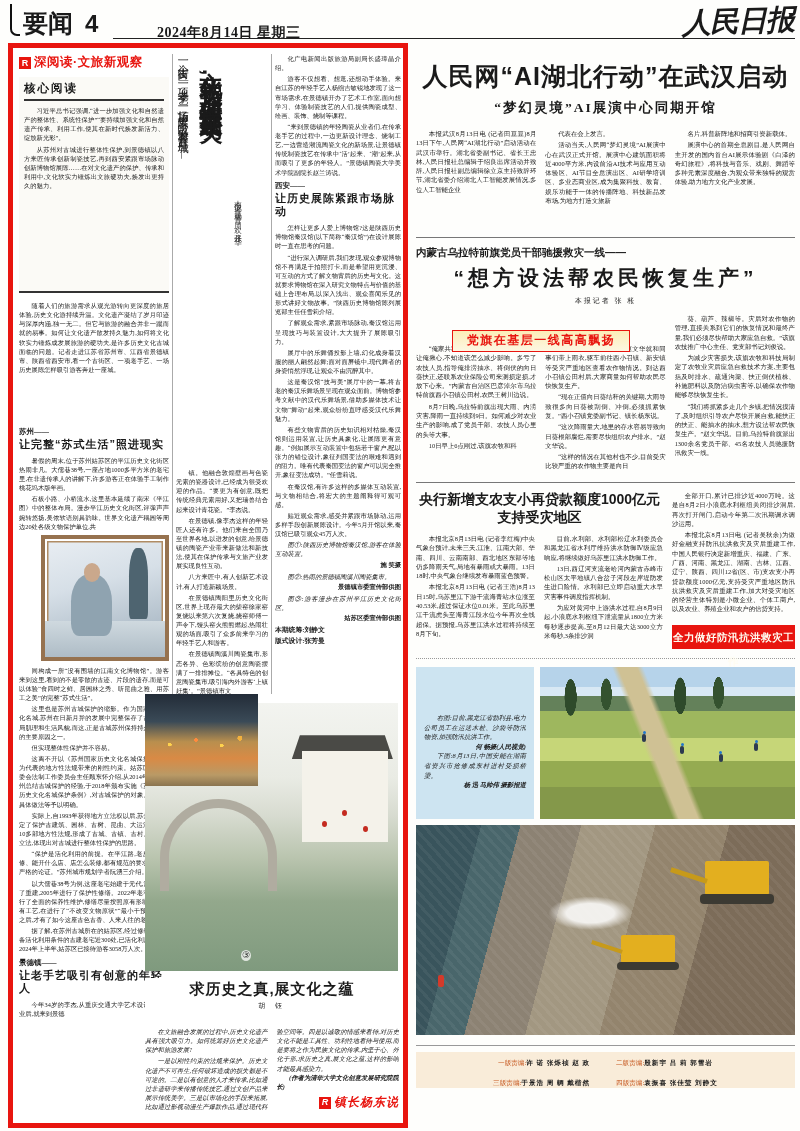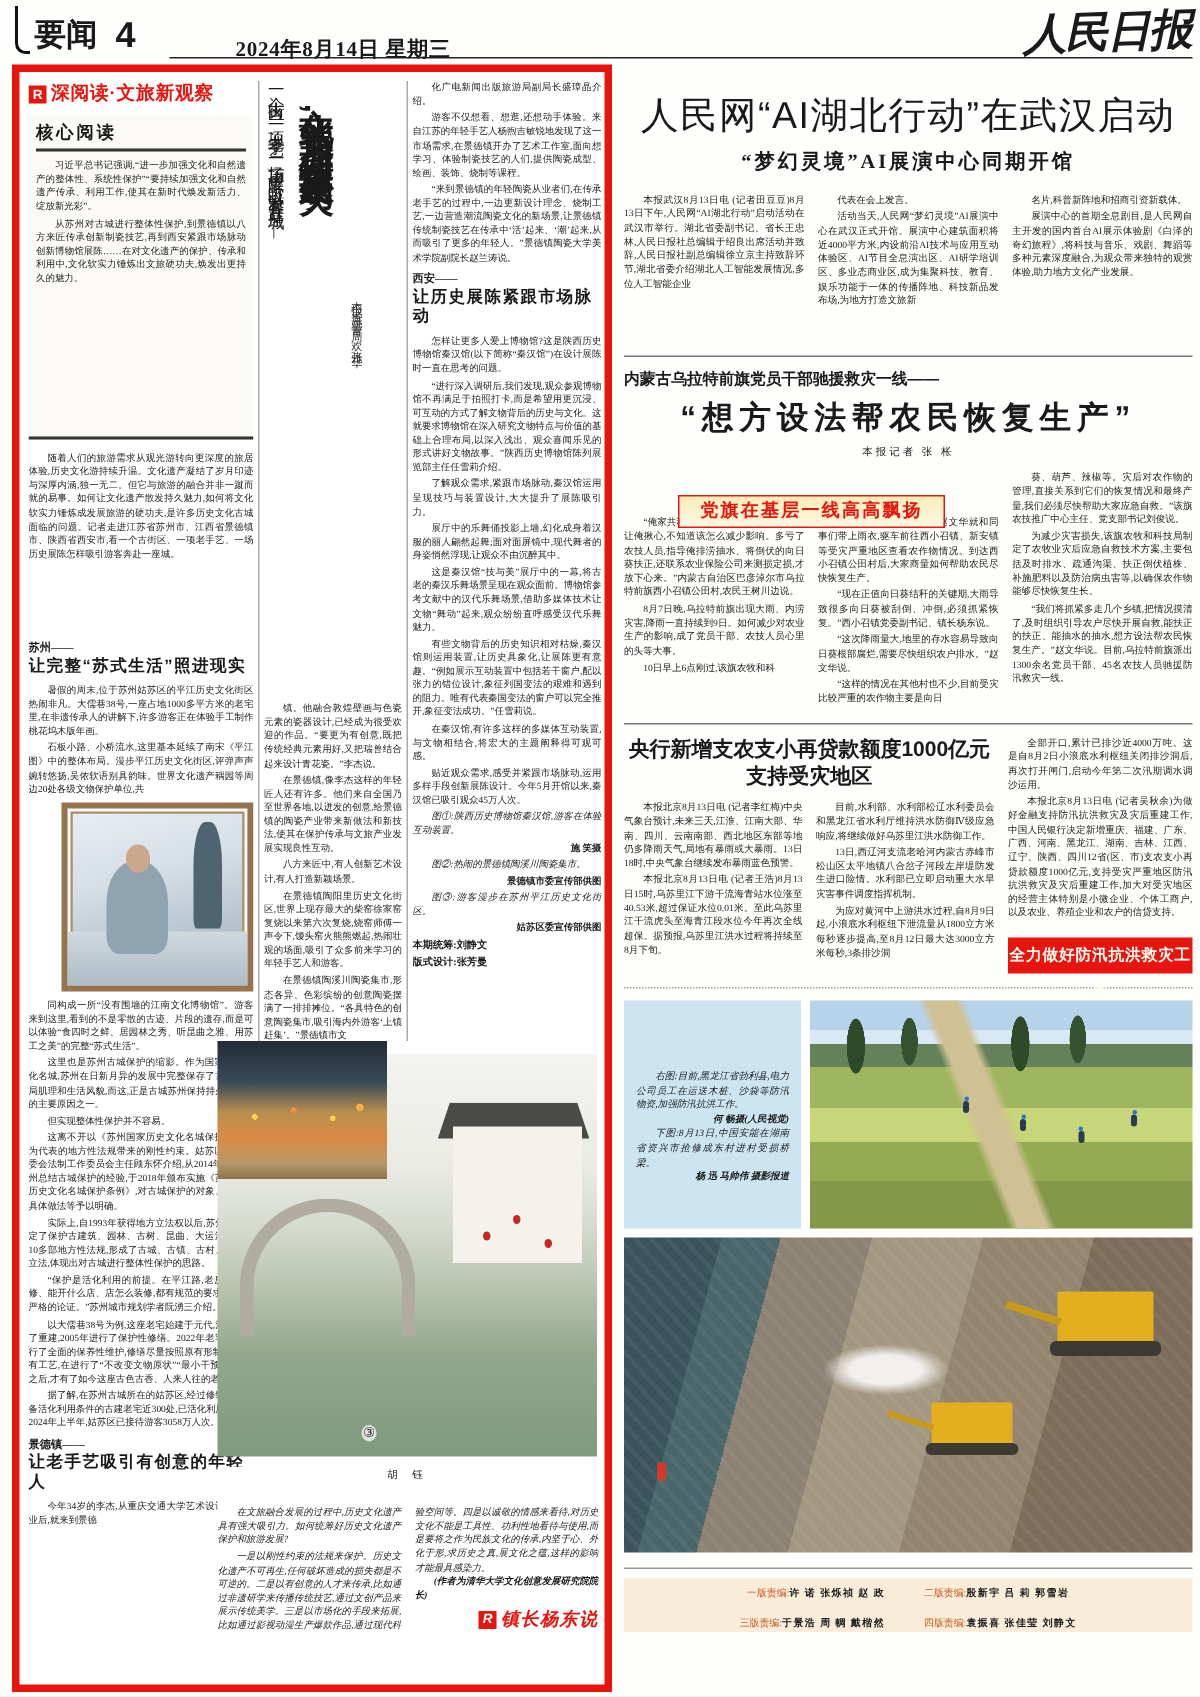--- a/index.html
+++ b/index.html
@@ -3,21 +3,21 @@
 <meta charset="utf-8">
 <style>
   html,body{margin:0;padding:0;background:#e9e7e2;}
   .page{position:relative;width:800px;height:1131px;background:#fefefc;overflow:hidden;
         font-family:"Liberation Serif","DejaVu Serif",serif;color:#1a1a1a;}
   
   .hdr{position:absolute;left:0;top:0;width:800px;height:44px;}
   .hdr-left{position:absolute;left:10px;top:4px;display:flex;align-items:flex-end;}
   .bracket{width:8px;height:30px;border-left:2.5px solid #111;border-bottom:2.5px solid #111;
            border-radius:0 0 0 7px;margin-right:3px;}
-  .sec-name{font-family:Liberation Mono, monospace;font-weight:bold;font-size:21px;line-height:1;}
+  .sec-name{font-family:Liberation Sans, sans-serif;font-weight:bold;font-size:25px;line-height:1;}
   .sec-num{font-family:"Liberation Sans","DejaVu Sans",sans-serif;font-size:24px;font-weight:bold;margin-left:12px;line-height:1;}
   .hdr-date{position:absolute;left:157px;top:24px;font-size:14px;font-weight:bold;letter-spacing:.5px;text-align:center;}
   .masthead{position:absolute;right:6px;top:2px;font-size:29px;font-weight:900;font-style:italic;
             letter-spacing:-1px;transform:rotate(-2deg);}
   .hdr-rule{position:absolute;left:113px;top:38px;width:682px;height:0;border-top:1.6px solid #222;}
   
   .feature{position:absolute;left:8px;top:43px;width:390px;height:1075px;border:5px solid #e8150f;background:#fff;}
   .feature p{margin:0 0 2px 0;text-indent:2em;}
   .colA{position:absolute;left:6px;top:6px;width:150px;height:1060px;overflow:hidden;}
   .colB{position:absolute;left:163px;top:6px;width:92px;height:650px;}
@@ -79,21 +79,21 @@
   .comment .auth{text-align:center;font-size:7px;letter-spacing:4px;margin:0 0 16px 0;}
   .cm-cols{display:flex;gap:9px;}
   .cm-col{flex:1;font-size:6.3px;line-height:1.45;text-align:justify;font-style:italic;overflow:hidden;height:84px;}
   .cm-sign{font-weight:bold;}
   .cm-tag{display:flex;justify-content:flex-end;align-items:center;gap:3px;margin-top:3px;}
   .cm-tagtxt{color:#e8150f;font-family:"Liberation Sans",sans-serif;font-weight:bold;font-size:12px;letter-spacing:1px;}
   
   .right{position:absolute;left:416px;top:46px;width:379px;}
   .right p{margin:0 0 2px 0;text-indent:2em;}
   .rbody{font-size:6.4px;line-height:1.45;text-align:justify;}
-  .ai-head{font-family:"Liberation Sans","DejaVu Sans",sans-serif;font-weight:normal;font-size:25px;
+  .ai-head{font-family:"Liberation Sans","DejaVu Sans",sans-serif;font-weight:bold;font-size:25px;
            text-align:center;letter-spacing:1px;margin:14px 0 6px 0;}
   .ai-sub{font-weight:bold;font-size:13.5px;text-align:center;letter-spacing:2px;margin:0 0 12px 0;}
   .cols3{display:flex;gap:9px;}
   .cols3>div{flex:1;overflow:hidden;}
   .ai-cols{height:100px;}
   .hr1{border:none;border-top:.8px solid #777;margin:8px 0;}
   .nmg-kicker{font-family:"Liberation Sans",sans-serif;font-weight:bold;font-size:10.5px;margin:2px 0 4px 0;}
   .nmg-head{font-family:"Liberation Sans","DejaVu Sans",sans-serif;font-weight:bold;font-size:21px;
             text-align:center;letter-spacing:4px;margin:0 0 4px 0;}
   .nmg-by{text-align:center;font-size:7px;letter-spacing:2px;margin:0 0 8px 0;}
@@ -254,20 +254,21 @@
       <div class="p3-wall"></div>
       <div class="p3-bridge"></div>
       <div class="p3-lan1"></div>
       <div class="p3-lan2"></div>
       <div class="p3-lan3"></div>
       <div class="p3-num">③</div>
     </div>
     <div class="photo2"></div>
 
     <div class="comment">
+      <h2>求历史之真,展文化之蕴</h2>
       <div class="auth">胡 钰</div>
       <div class="cm-cols">
         <div class="cm-col">
             <p>在文旅融合发展的过程中,历史文化遗产具有强大吸引力。如何统筹好历史文化遗产保护和旅游发展?</p>
             <p>一是以刚性约束的法规来保护。历史文化遗产不可再生,任何破坏造成的损失都是不可逆的。二是以有创意的人才来传承,比如通过非遗研学来传播传统技艺,通过文创产品来展示传统美学。三是以市场化的手段来拓展,比如通过影视动漫生产爆款作品,通过现代科技手段打造沉浸式体</p>
           </div>
         <div class="cm-col">
           <span>验空间等。四是以诚敬的情感来看待,对历史文化不能是工具性、功利性地看待与使用,而是要将之作为民族文化的传承,内坚于心、外化于形,求历史之真,展文化之蕴,这样的影响才能最具感染力。</span>
           <p class="cm-sign">(作者为清华大学文化创意发展研究院院长)</p>
           <div class="cm-tag">

